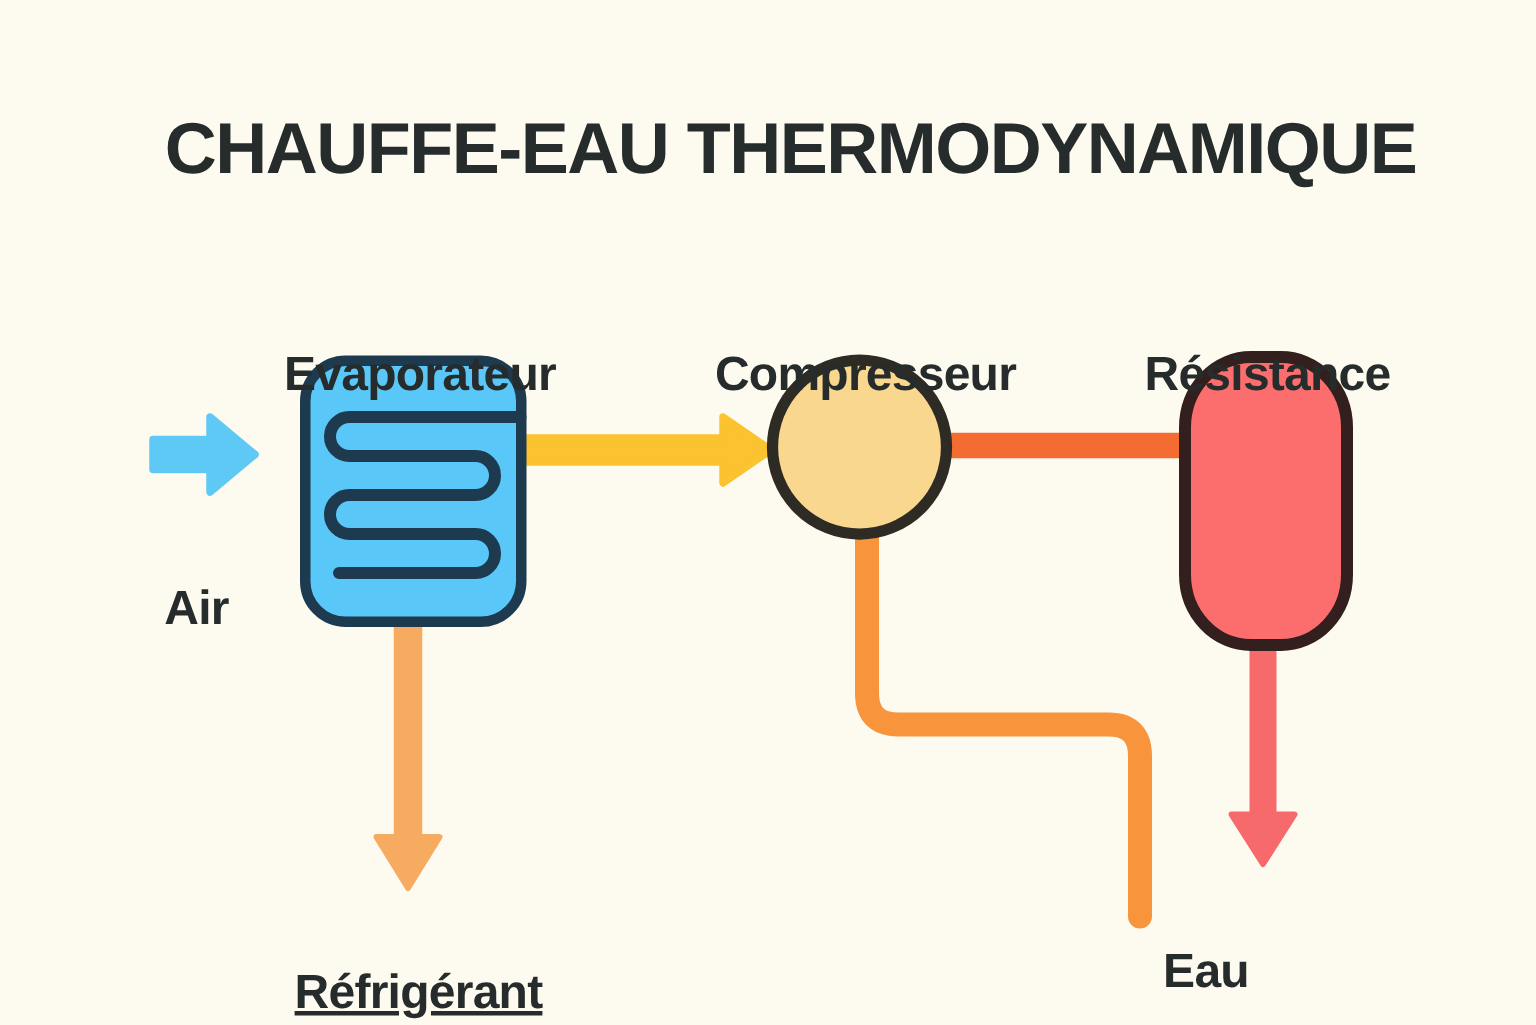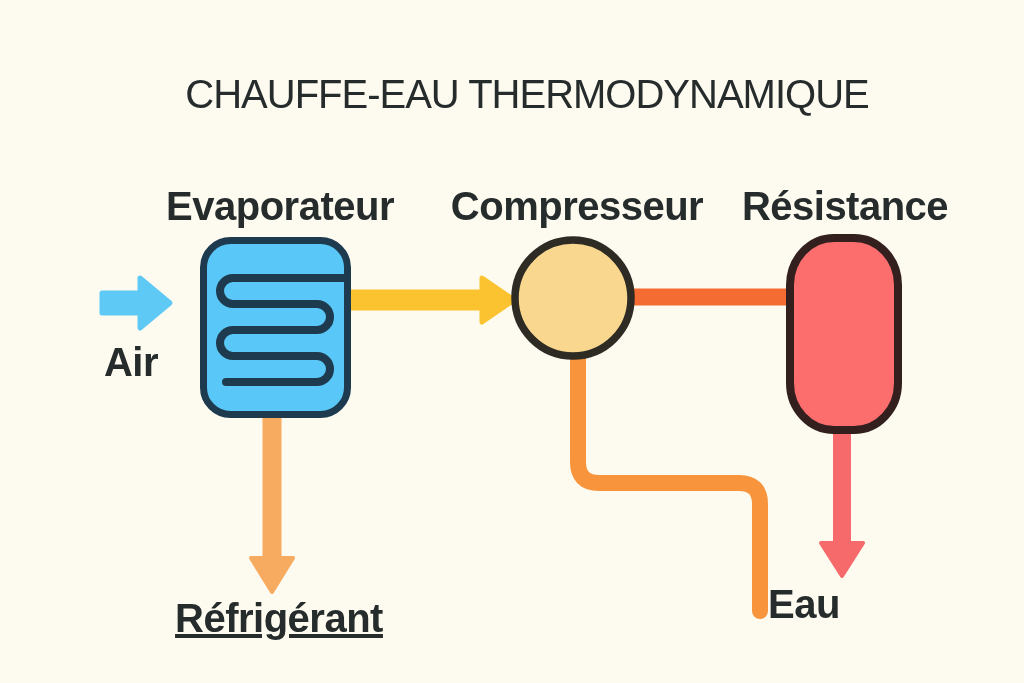--- a/index.html
+++ b/index.html
@@ -23,26 +23,27 @@
   }
   .lbl{
     position:absolute;
     transform:translateX(-50%);
     color:#262B2C;
     font-weight:bold;
     white-space:nowrap;
     letter-spacing:-0.5px;
   }
   .title{
-    font-size:40px;
-    font-weight:400;
+    font-size:48px;
+    font-weight:700;
     letter-spacing:-1px;
   }
   .node-label{
-    font-size:40px;
+    font-size:32px;
+    margin-top:47px;
   }
 </style>
 </head>
 <body>
 
 <div class="canvas">
 
   <svg class="shapes" viewBox="0 0 1024 683" xmlns="http://www.w3.org/2000/svg">
 
     <path d="M600 297 H810" fill="none" stroke-width="17" stroke="#F46C31"></path>

